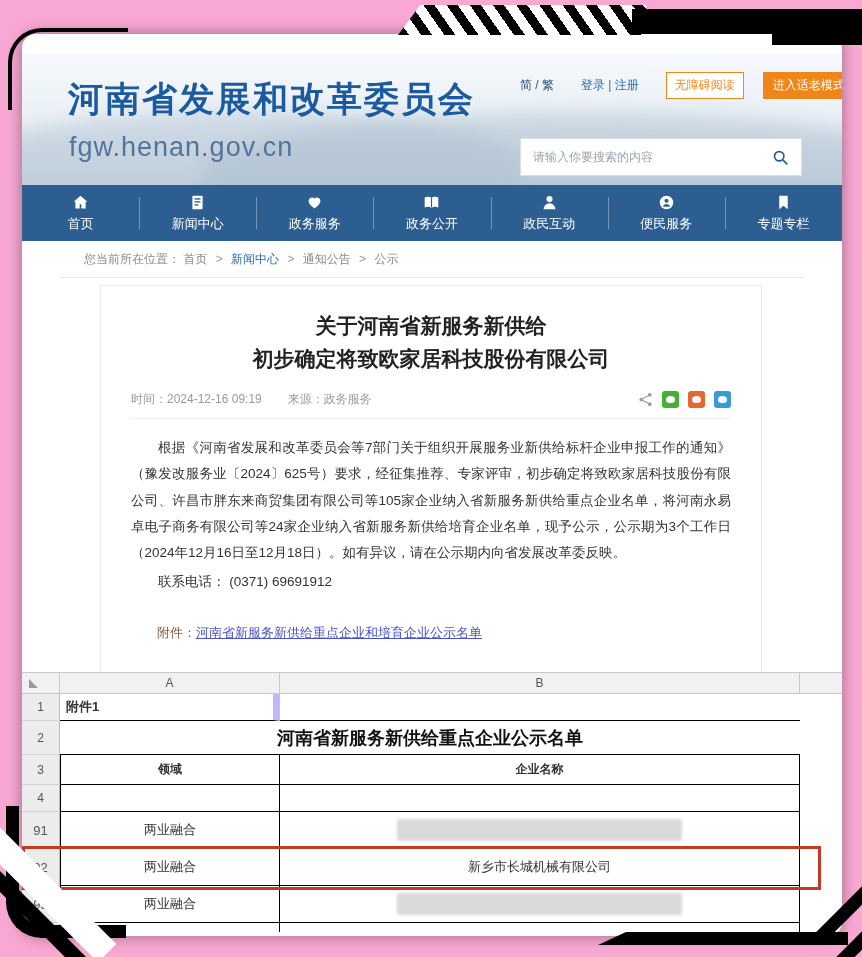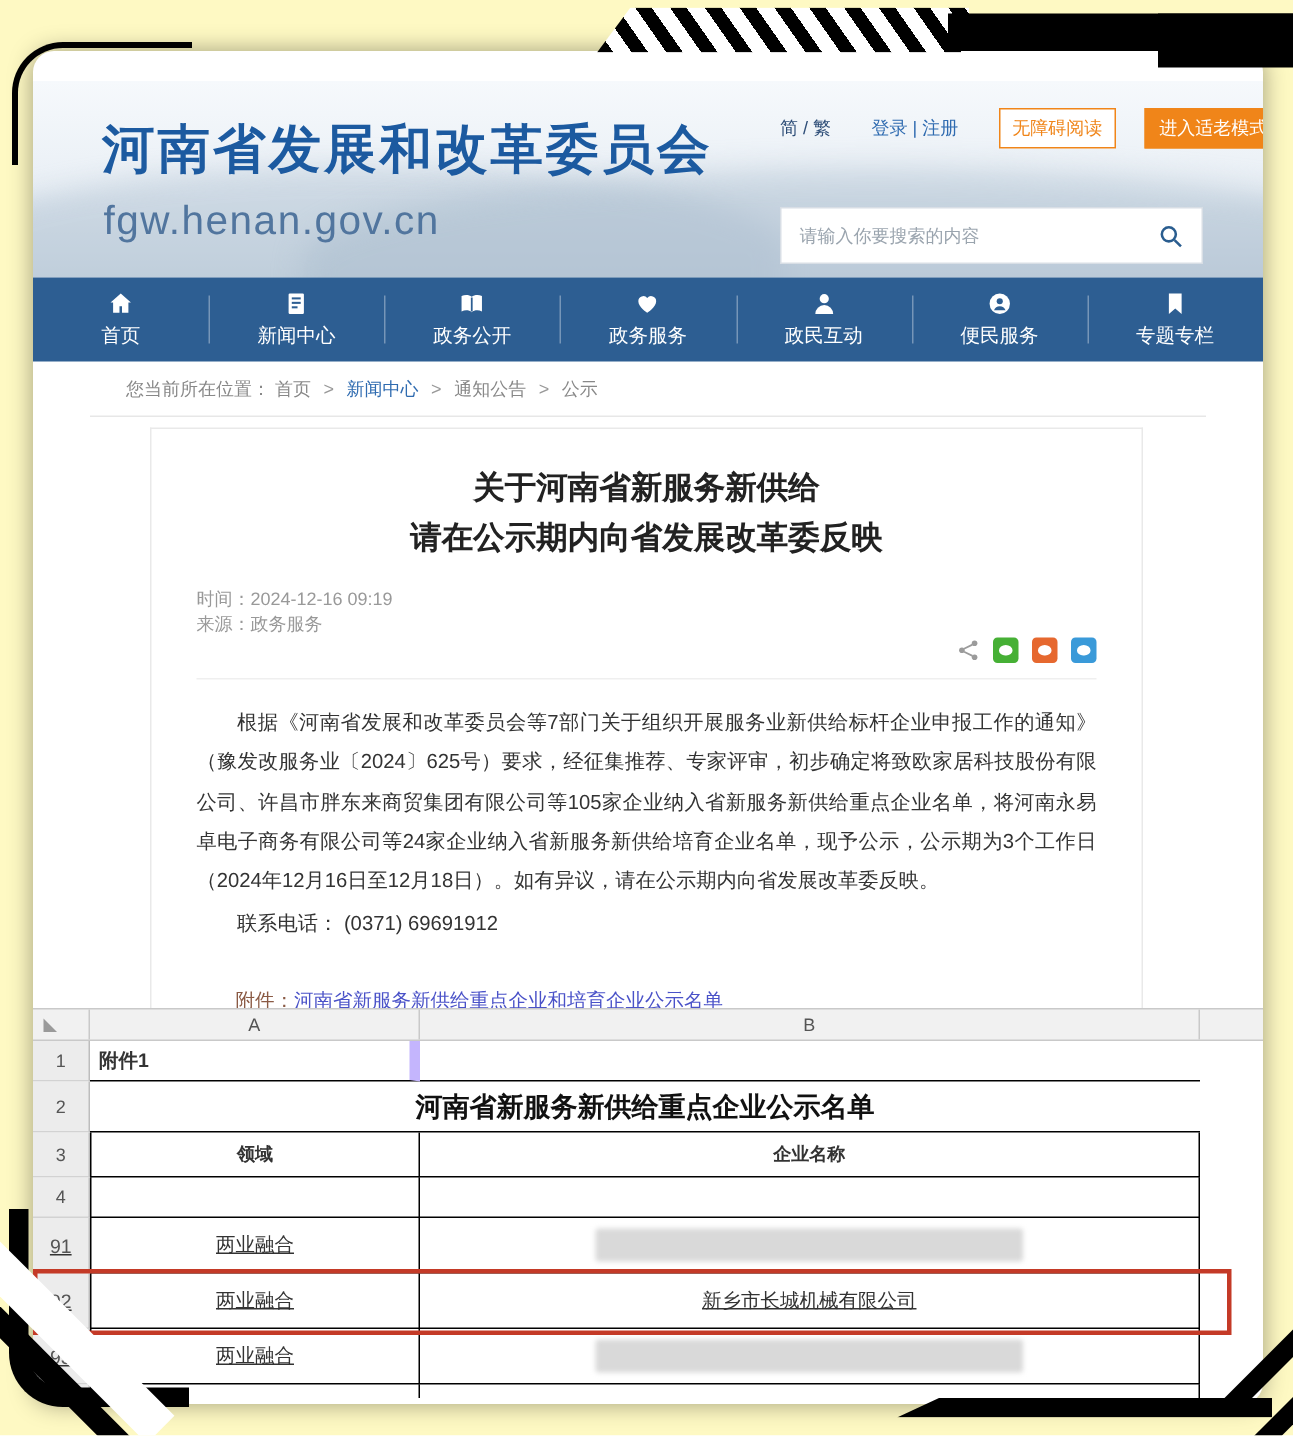--- a/index.html
+++ b/index.html
@@ -1,17 +1,17 @@
 <!DOCTYPE html>
 <html><head>
 <meta charset="utf-8">
 <style>
   * { margin:0; padding:0; box-sizing:border-box; }
   html,body { background:#ffffff; font-family:"Liberation Sans", sans-serif; }
-  #stage { position:relative; width:862px; height:957px; overflow:hidden; background:#fef9c3; margin:0 auto; }
+  #stage { position:relative; width:862px; height:957px; overflow:hidden; background:#f9a8d4; margin:0 auto; }
 
   
   .card { position:absolute; left:22px; top:34px; width:820px; height:902px;
           background:#fff; border-radius:14px; box-shadow:0 0 16px rgba(0,0,0,.38); overflow:hidden; }
 
   
   .banner { position:absolute; left:0; top:20px; width:820px; height:131px;
             background:linear-gradient(180deg,#f6f9fc 0%,#e9eff5 55%,#ccd8e3 100%); overflow:hidden; }
   .banner .mtn1 { position:absolute; left:-60px; bottom:-36px; width:560px; height:110px;
             background:#b7c7d6; border-radius:50% 50% 0 0; filter:blur(9px); opacity:.55; }
@@ -43,21 +43,21 @@
   
   .crumbs { position:absolute; left:38px; top:217px; font-size:12px; color:#888;margin-left:24px; }
   .crumbs .blue { color:#2f6bb0; }
   .crumbs .sep { margin:0 5px; color:#999; }
   .crumb-rule { position:absolute; left:38px; top:243px; width:744px; height:1px; background:#e7e7e7; }
 
   
   .article { position:absolute; left:78px; top:251px; width:662px; height:400px;
              border:1px solid #e9e9e9; border-bottom:none; background:#fff; padding:24px 30px 0 30px; }
   .a-title { text-align:center; font-size:21px; font-weight:600; color:#222; line-height:1.55; }
-  .a-meta { margin-top:16px; display:flex; align-items:flex-start; font-size:12px; color:#999;flex-direction:column; }
+  .a-meta { margin-top:16px; display:flex; align-items:center; font-size:12px; color:#999; }
   .a-meta .m { margin-right:26px; }
   .a-share { margin-left:auto; display:flex; align-items:center; gap:9px; }
   .share-glyph { width:15px; height:15px; }
   .sq { width:17px; height:17px; border-radius:3px; position:relative; cursor:pointer; }
   .sq::after { content:""; position:absolute; left:4px; top:5px; width:9px; height:7px; background:#fff; border-radius:60% 60% 55% 55%; }
   .a-rule { height:1px; background:#efefef; margin-top:10px; }
   .a-body { margin-top:16px; font-size:13.5px; color:#333; line-height:1.95; text-align:justify; }
   .a-body .para { text-indent:2em; }
   .a-contact { margin-top:2px; text-indent:2em; font-size:13.5px; color:#333; line-height:1.95; }
   .a-attach { margin-top:26px; text-indent:2em; font-size:13px; line-height:1.9; }
@@ -77,21 +77,21 @@
             display:flex; align-items:center; justify-content:center; color:#555; cursor:pointer; }
   .cA { width:220px; display:flex; align-items:center; justify-content:center; cursor:cell; }
   .cB { width:520px; display:flex; align-items:center; justify-content:center; cursor:cell; }
   .bk-l { border-left:1.5px solid #000; } .bk-r { border-right:1.5px solid #000; } .bk-b { border-bottom:1.5px solid #000; }
   .gy-r { border-right:7px solid #c4b5fd; }
   .r1 { height:27px; } .r1 .cA { justify-content:flex-start; padding-left:6px; font-weight:bold; font-size:13px; }
   .r2 { height:34px; } .r2 .merged { width:740px; display:flex; align-items:center; justify-content:center;
         font-family:"DejaVu Serif", serif; font-weight:bold; font-size:18px; color:#111; cursor:cell; }
   .r3 { height:30px; } .r3 .cA,.r3 .cB { font-weight:600; font-size:12px; }
   .r4 { height:27px; }
-  .rb { height:37px; font-size:13px;text-decoration:underline; }
+  .rb { height:37px; font-size:13px; }
   .stub { height:9px; }
   .redact { width:55%; height:22px; background:#d9d9d9; filter:blur(1.6px); border-radius:2px; }
   .hl-box { position:absolute; left:0px; top:174px; width:799px; height:44px; border:3px solid #c43a27; pointer-events:none; }
 
   
   .dz { position:absolute; background:#000; }
   .stripes { position:absolute; left:398px; top:5px; width:248px; height:30px;
              background:repeating-linear-gradient(55deg,#000 0 9px,#fff 9px 19px);
              clip-path:polygon(9% 0,100% 0,100% 100%,0 100%); }
   .band-top { left:632px; top:9px; width:230px; height:25px; }
@@ -144,30 +144,30 @@
         <svg class="nico" viewBox="0 0 20 20">
             <rect x="4" y="2" width="12" height="16" rx="1" fill="#fff"></rect>
             <rect x="6.5" y="5" width="7" height="1.6" fill="#2d5e92"></rect>
             <rect x="6.5" y="8.5" width="7" height="1.6" fill="#2d5e92"></rect>
             <rect x="6.5" y="12" width="4.5" height="1.6" fill="#2d5e92"></rect>
           </svg>
         <span class="nlabel">新闻中心</span>
       </div>
       <div class="nav-item">
         <svg class="nico" viewBox="0 0 20 20">
+            <path d="M10 17s-7-4.3-7-9a4 4 0 0 1 7-2.6A4 4 0 0 1 17 8c0 4.7-7 9-7 9z" fill="#fff"></path>
+          </svg>
+        <span class="nlabel">政务服务</span>
+      </div>
+      <div class="nav-item">
+        <svg class="nico" viewBox="0 0 20 20">
             <path d="M2 4c3-1.4 6-1 8 .6C12 3 15 2.6 18 4v12c-3-1.4-6-1-8 .6-2-1.6-5-2-8-.6z" fill="#fff"></path>
             <line x1="10" y1="5" x2="10" y2="16" stroke="#2d5e92" stroke-width="1.4"></line>
           </svg>
         <span class="nlabel">政务公开</span>
-      </div>
-      <div class="nav-item">
-        <svg class="nico" viewBox="0 0 20 20">
-            <path d="M10 17s-7-4.3-7-9a4 4 0 0 1 7-2.6A4 4 0 0 1 17 8c0 4.7-7 9-7 9z" fill="#fff"></path>
-          </svg>
-        <span class="nlabel">政务服务</span>
       </div>
       <div class="nav-item">
         <svg class="nico" viewBox="0 0 20 20">
             <circle cx="10" cy="6" r="3.6" fill="#fff"></circle>
             <path d="M3 18a7 7 0 0 1 14 0z" fill="#fff"></path>
           </svg>
         <span class="nlabel">政民互动</span>
       </div>
       <div class="nav-item">
         <svg class="nico" viewBox="0 0 20 20">
@@ -193,21 +193,21 @@
       <span class="sep">&gt;</span>
       <span>通知公告</span>
       <span class="sep">&gt;</span>
       <span>公示</span>
     </div>
     <div class="crumb-rule"></div>
 
     <div class="article">
       <div class="a-title">
         <div>关于河南省新服务新供给</div>
-        <div>请在公示期内向省发展改革委反映</div>
+        <div>初步确定将致欧家居科技股份有限公司</div>
       </div>
       <div class="a-meta">
         <span class="m">时间：2024-12-16 09:19</span>
         <span class="m">来源：政务服务</span>
         <span class="a-share">
           <svg class="share-glyph" viewBox="0 0 16 16">
               <circle cx="12.5" cy="3" r="2" fill="#9b9b9b"></circle>
               <circle cx="3.5" cy="8" r="2" fill="#9b9b9b"></circle>
               <circle cx="12.5" cy="13" r="2" fill="#9b9b9b"></circle>
               <line x1="5" y1="7" x2="11" y2="4" stroke="#9b9b9b" stroke-width="1.2"></line>

